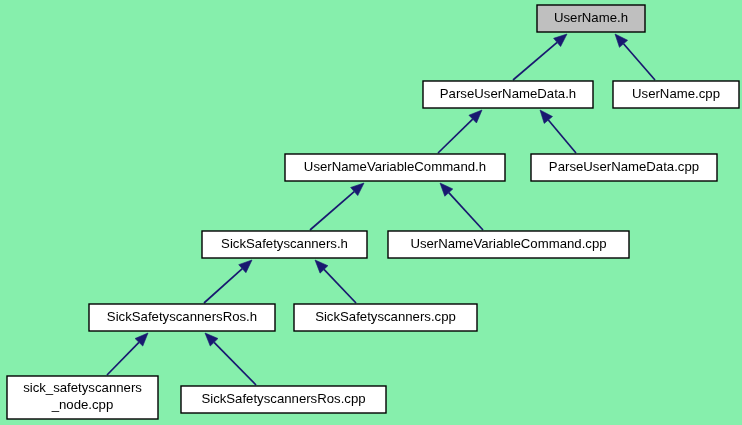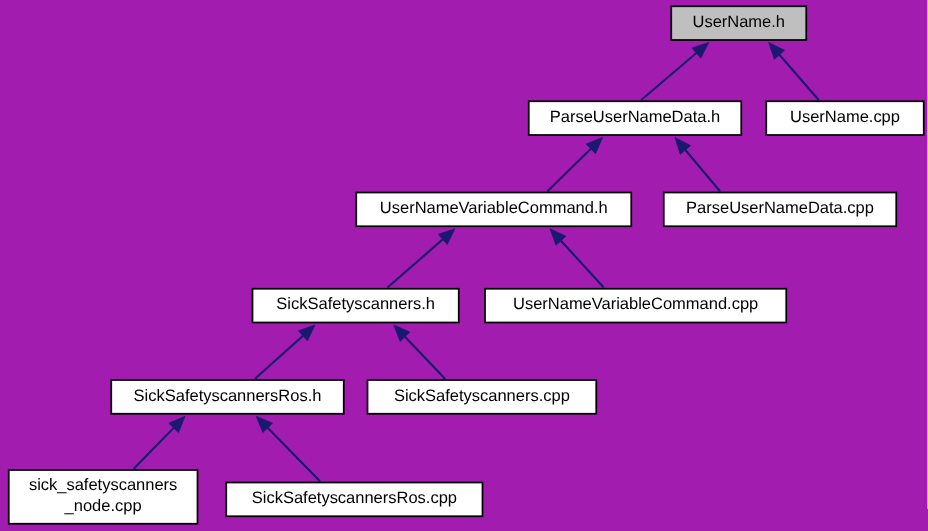--- a/index.html
+++ b/index.html
@@ -7,21 +7,21 @@
     padding: 0;
     background: #ffffff;
   }
   body {
     font-family: "Liberation Sans", sans-serif;
   }
   #graph-wrap {
     position: relative;
     width: 742px;
     height: 425px;
-    background: #a21caf;
+    background: #86efac;
     overflow: hidden;
   }
   svg#depgraph {
     display: block;
     width: 742px;
     height: 425px;
   }
   .node-box {
     fill: #ffffff;
     stroke: #000000;

